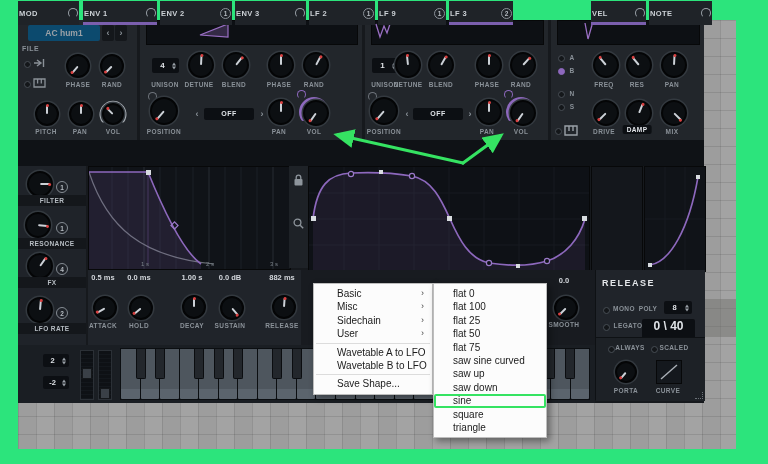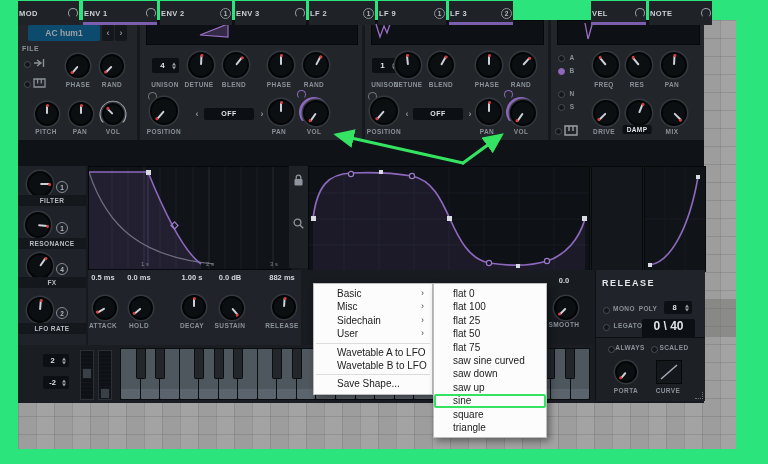--- a/index.html
+++ b/index.html
@@ -566,20 +566,20 @@
     <div class="msep"></div>
     <div class="mi"><span>Save Shape...</span></div>
   </div>
   <div class="menu sub" style="left:433px;top:283px;width:114px;">
     <div class="mi"><span>flat 0</span></div>
     <div class="mi"><span>flat 100</span></div>
     <div class="mi"><span>flat 25</span></div>
     <div class="mi"><span>flat 50</span></div>
     <div class="mi"><span>flat 75</span></div>
     <div class="mi"><span>saw sine curved</span></div>
+    <div class="mi"><span>saw up</span></div>
     <div class="mi"><span>saw down</span></div>
-    <div class="mi"><span>saw up</span></div>
     <div class="mi hl"><span>sine</span></div>
     <div class="mi"><span>square</span></div>
     <div class="mi"><span>triangle</span></div>
   </div>
 
 </div>
 
 </body></html>

